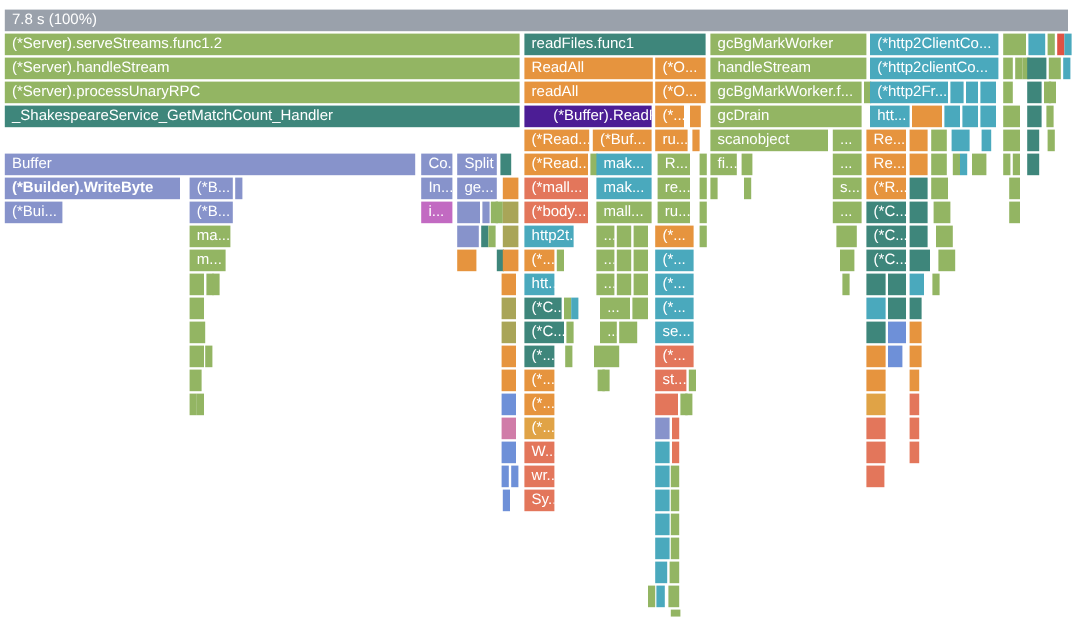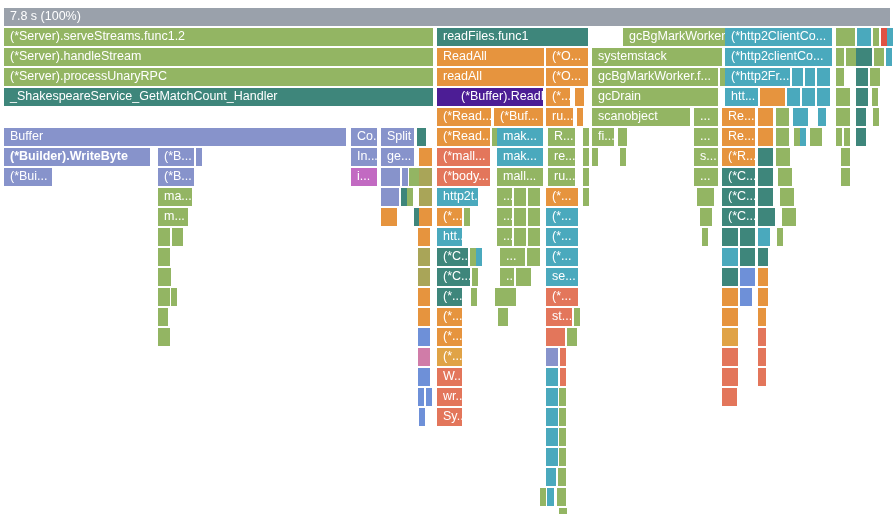--- a/index.html
+++ b/index.html
@@ -9,31 +9,31 @@
        font-size:12.5px;padding-left:6px;box-sizing:border-box;
        white-space:nowrap;overflow:hidden;}
 </style>
 </head>
 <body>
 
 <div id="stage">
     <div class="bar" style="left: 4px; top: 8px; width: 886px; background: rgb(154, 161, 171);">7.8 s (100%)</div>
     <div class="bar" style="left: 4px; top: 28px; width: 429px; background: rgb(147, 181, 99);">(*Server).serveStreams.func1.2</div>
     <div class="bar" style="left: 437px; top: 28px; width: 151px; background: rgb(62, 134, 123);">readFiles.func1</div>
-    <div class="bar" style="left: 623px; top: 28px; width: 130px; background: rgb(147, 181, 99);">gcBgMarkWorker</div>
+    <div class="bar" style="left: 592px; top: 28px; width: 130px; background: rgb(147, 181, 99);">gcBgMarkWorker</div>
     <div class="bar" style="left: 725px; top: 28px; width: 107px; background: rgb(74, 169, 189);">(*http2ClientCo...</div>
     <div class="bar" style="left: 836px; top: 28px; width: 19px; background: rgb(147, 181, 99);"></div>
     <div class="bar" style="left: 857px; top: 28px; width: 14px; background: rgb(74, 169, 189);"></div>
     <div class="bar" style="left: 873px; top: 28px; width: 6px; background: rgb(147, 181, 99);"></div>
     <div class="bar" style="left: 881px; top: 28px; width: 4px; background: rgb(224, 82, 67);"></div>
     <div class="bar" style="left: 887px; top: 28px; width: 3px; background: rgb(74, 169, 189);"></div>
     <div class="bar" style="left: 4px; top: 48px; width: 429px; background: rgb(147, 181, 99);">(*Server).handleStream</div>
     <div class="bar" style="left: 437px; top: 48px; width: 107px; background: rgb(230, 148, 62);">ReadAll</div>
     <div class="bar" style="left: 546px; top: 48px; width: 42px; background: rgb(230, 148, 62);">(*O...</div>
-    <div class="bar" style="left: 592px; top: 48px; width: 130px; background: rgb(147, 181, 99);">systemstack</div>
+    <div class="bar" style="left: 592px; top: 48px; width: 130px; background: rgb(147, 181, 99);">handleStream</div>
     <div class="bar" style="left: 725px; top: 48px; width: 107px; background: rgb(74, 169, 189);">(*http2clientCo...</div>
     <div class="bar" style="left: 836px; top: 48px; width: 8px; background: rgb(147, 181, 99);"></div>
     <div class="bar" style="left: 846px; top: 48px; width: 4px; background: rgb(147, 181, 99);"></div>
     <div class="bar" style="left: 852px; top: 48px; width: 2px; background: rgb(147, 181, 99);"></div>
     <div class="bar" style="left: 856px; top: 48px; width: 16px; background: rgb(62, 134, 123);"></div>
     <div class="bar" style="left: 874px; top: 48px; width: 10px; background: rgb(147, 181, 99);"></div>
     <div class="bar" style="left: 886px; top: 48px; width: 2px; background: rgb(74, 169, 189);"></div>
     <div class="bar" style="left: 4px; top: 68px; width: 429px; background: rgb(147, 181, 99);">(*Server).processUnaryRPC</div>
     <div class="bar" style="left: 437px; top: 68px; width: 107px; background: rgb(230, 148, 62);">readAll</div>
     <div class="bar" style="left: 546px; top: 68px; width: 42px; background: rgb(230, 148, 62);">(*O...</div>

